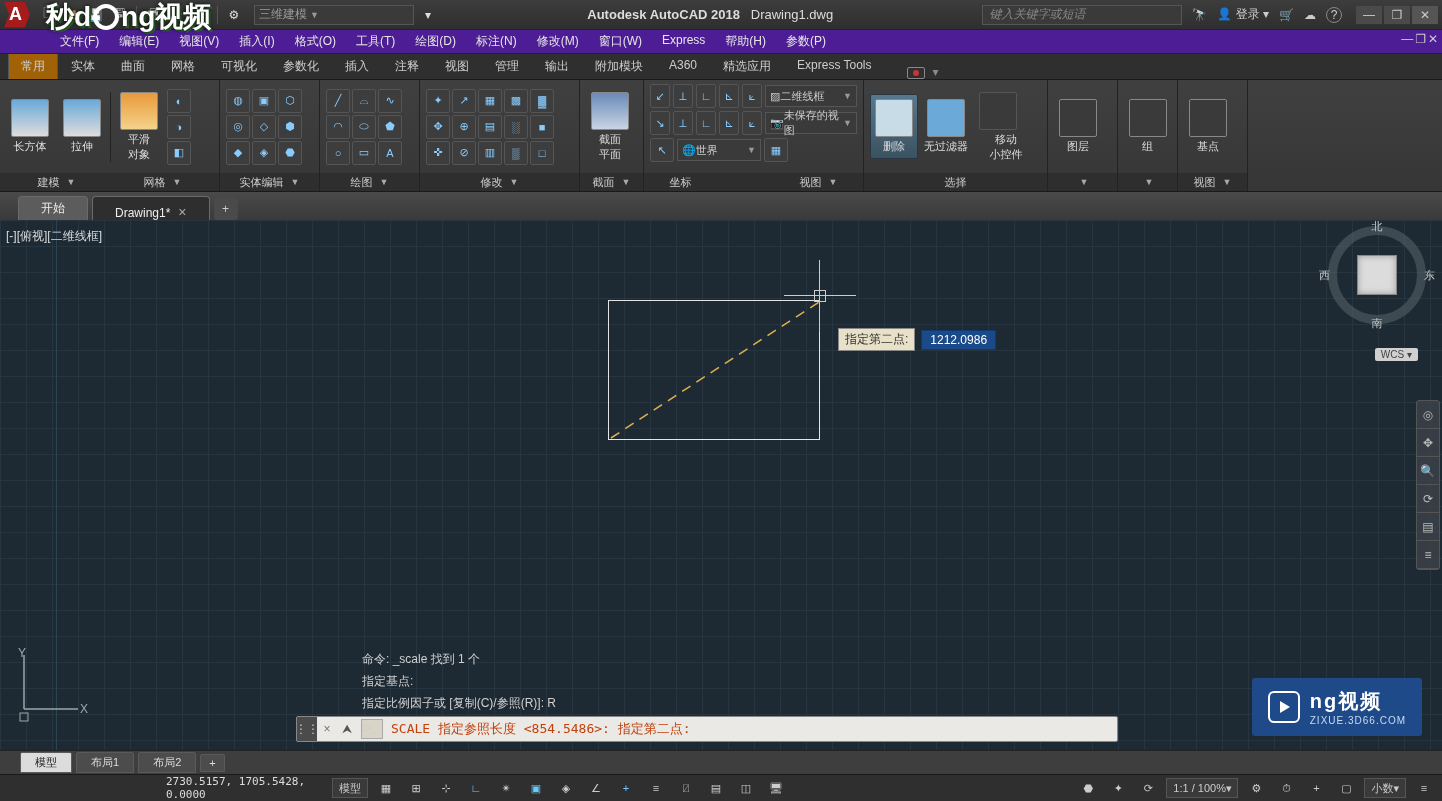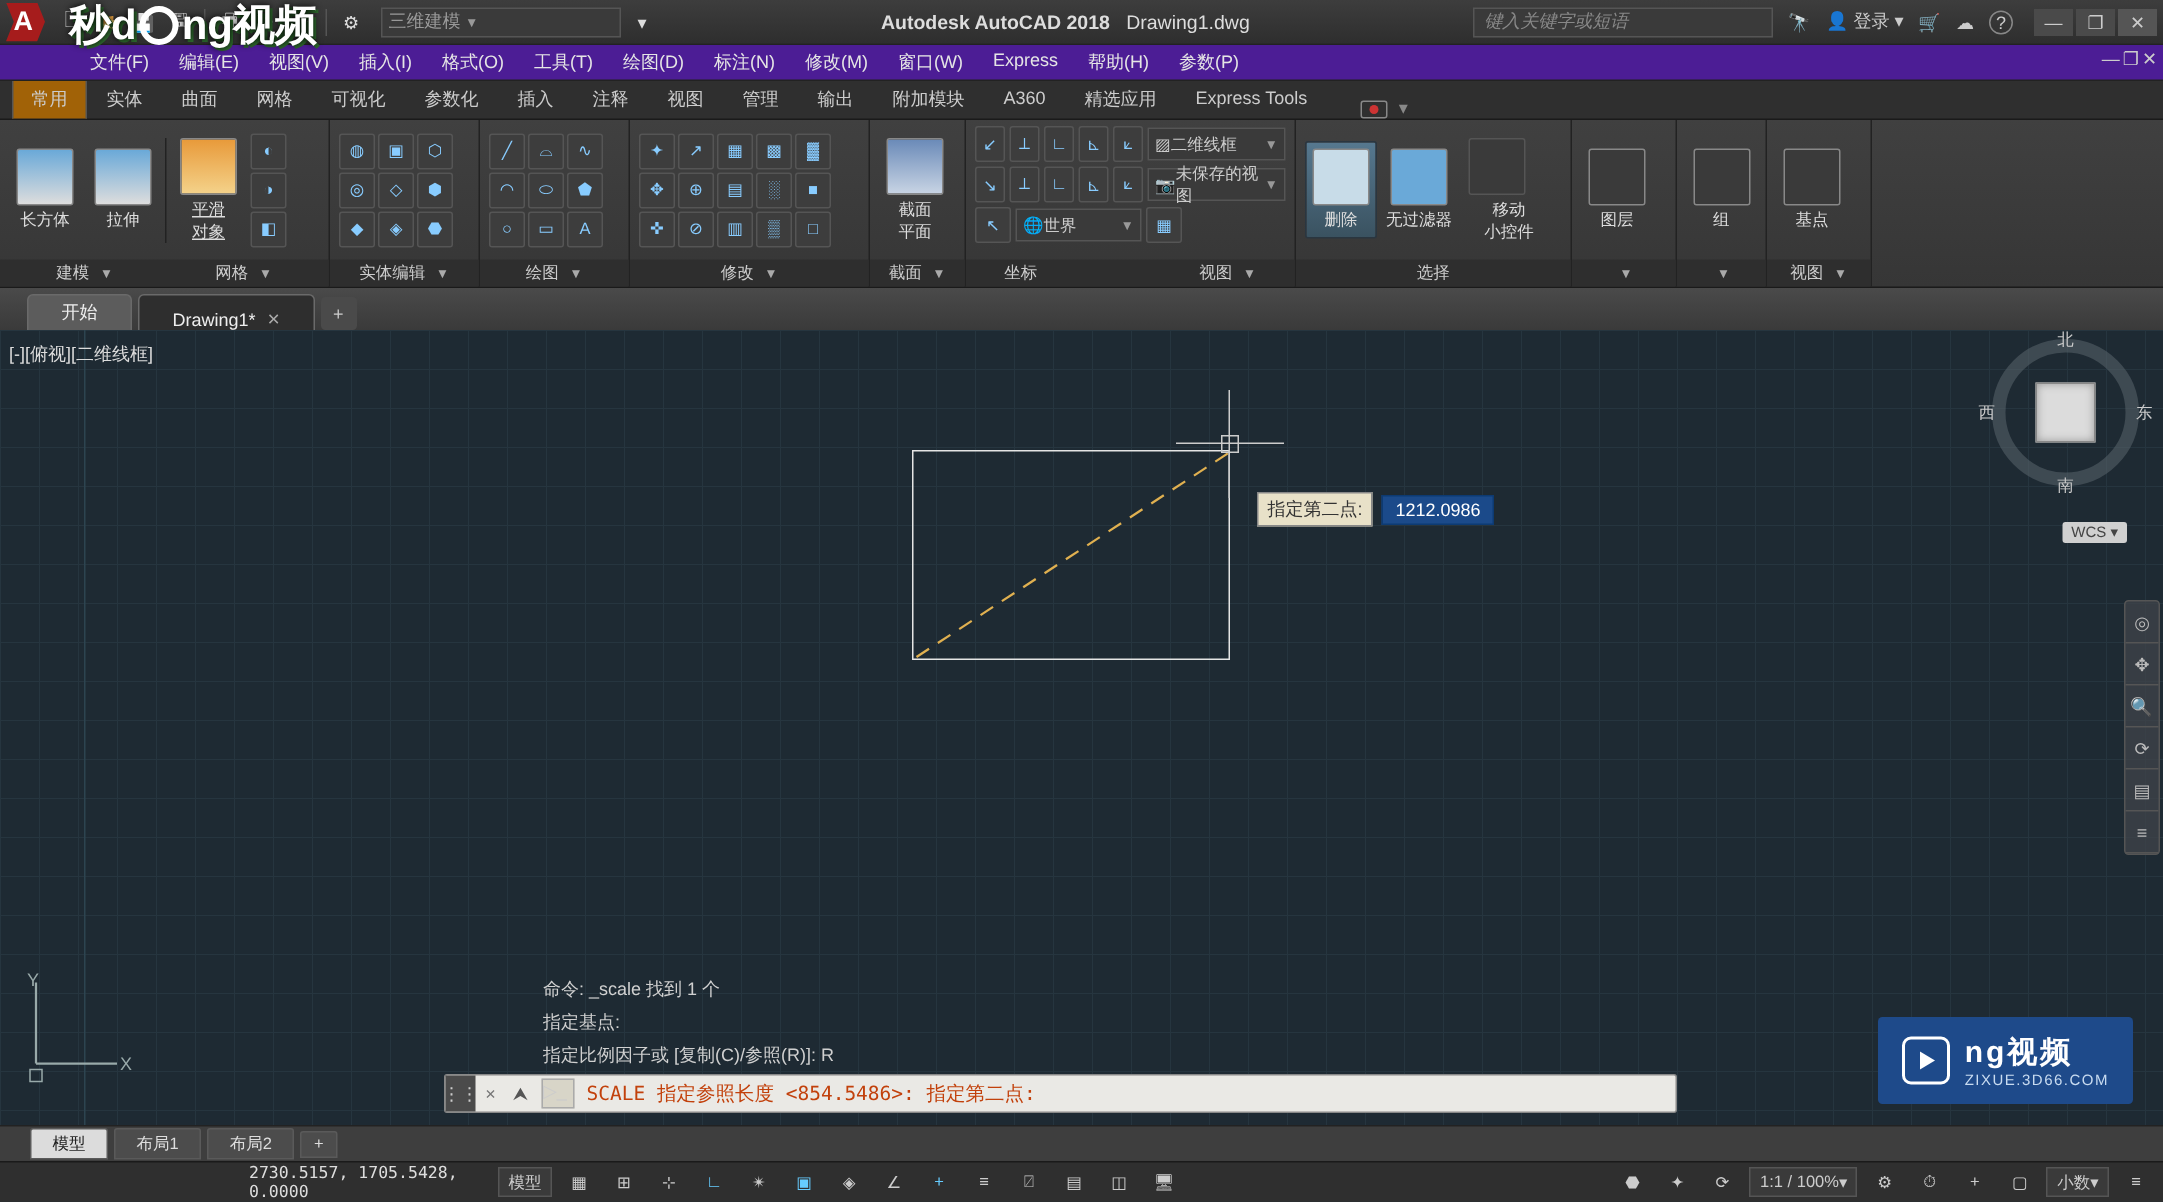--- a/index.html
+++ b/index.html
@@ -198,21 +198,21 @@
           <div class="big-icon"></div>
           <span>长方体</span>
         </div>
       <div class="big-tool">
           <div class="big-icon"></div>
           <span>拉伸</span>
         </div>
       <div style="width:1px;height:70px;background:#222;"></div>
       <div class="big-tool">
           <div class="big-icon" style="background:linear-gradient(#e89a3a,#f4d28a);"></div>
-          <span style="white-space:pre;text-align:right;text-decoration:underline;">平滑
+          <span style="white-space:pre;text-align:right;">平滑
 对象</span>
         </div>
       <div class="small-grid">
         <div class="small-tool">◐</div>
         <div class="small-tool">◑</div>
         <div class="small-tool">◧</div>
       </div>
     </div>
     <div class="panel-title">
         <span>建模</span>

